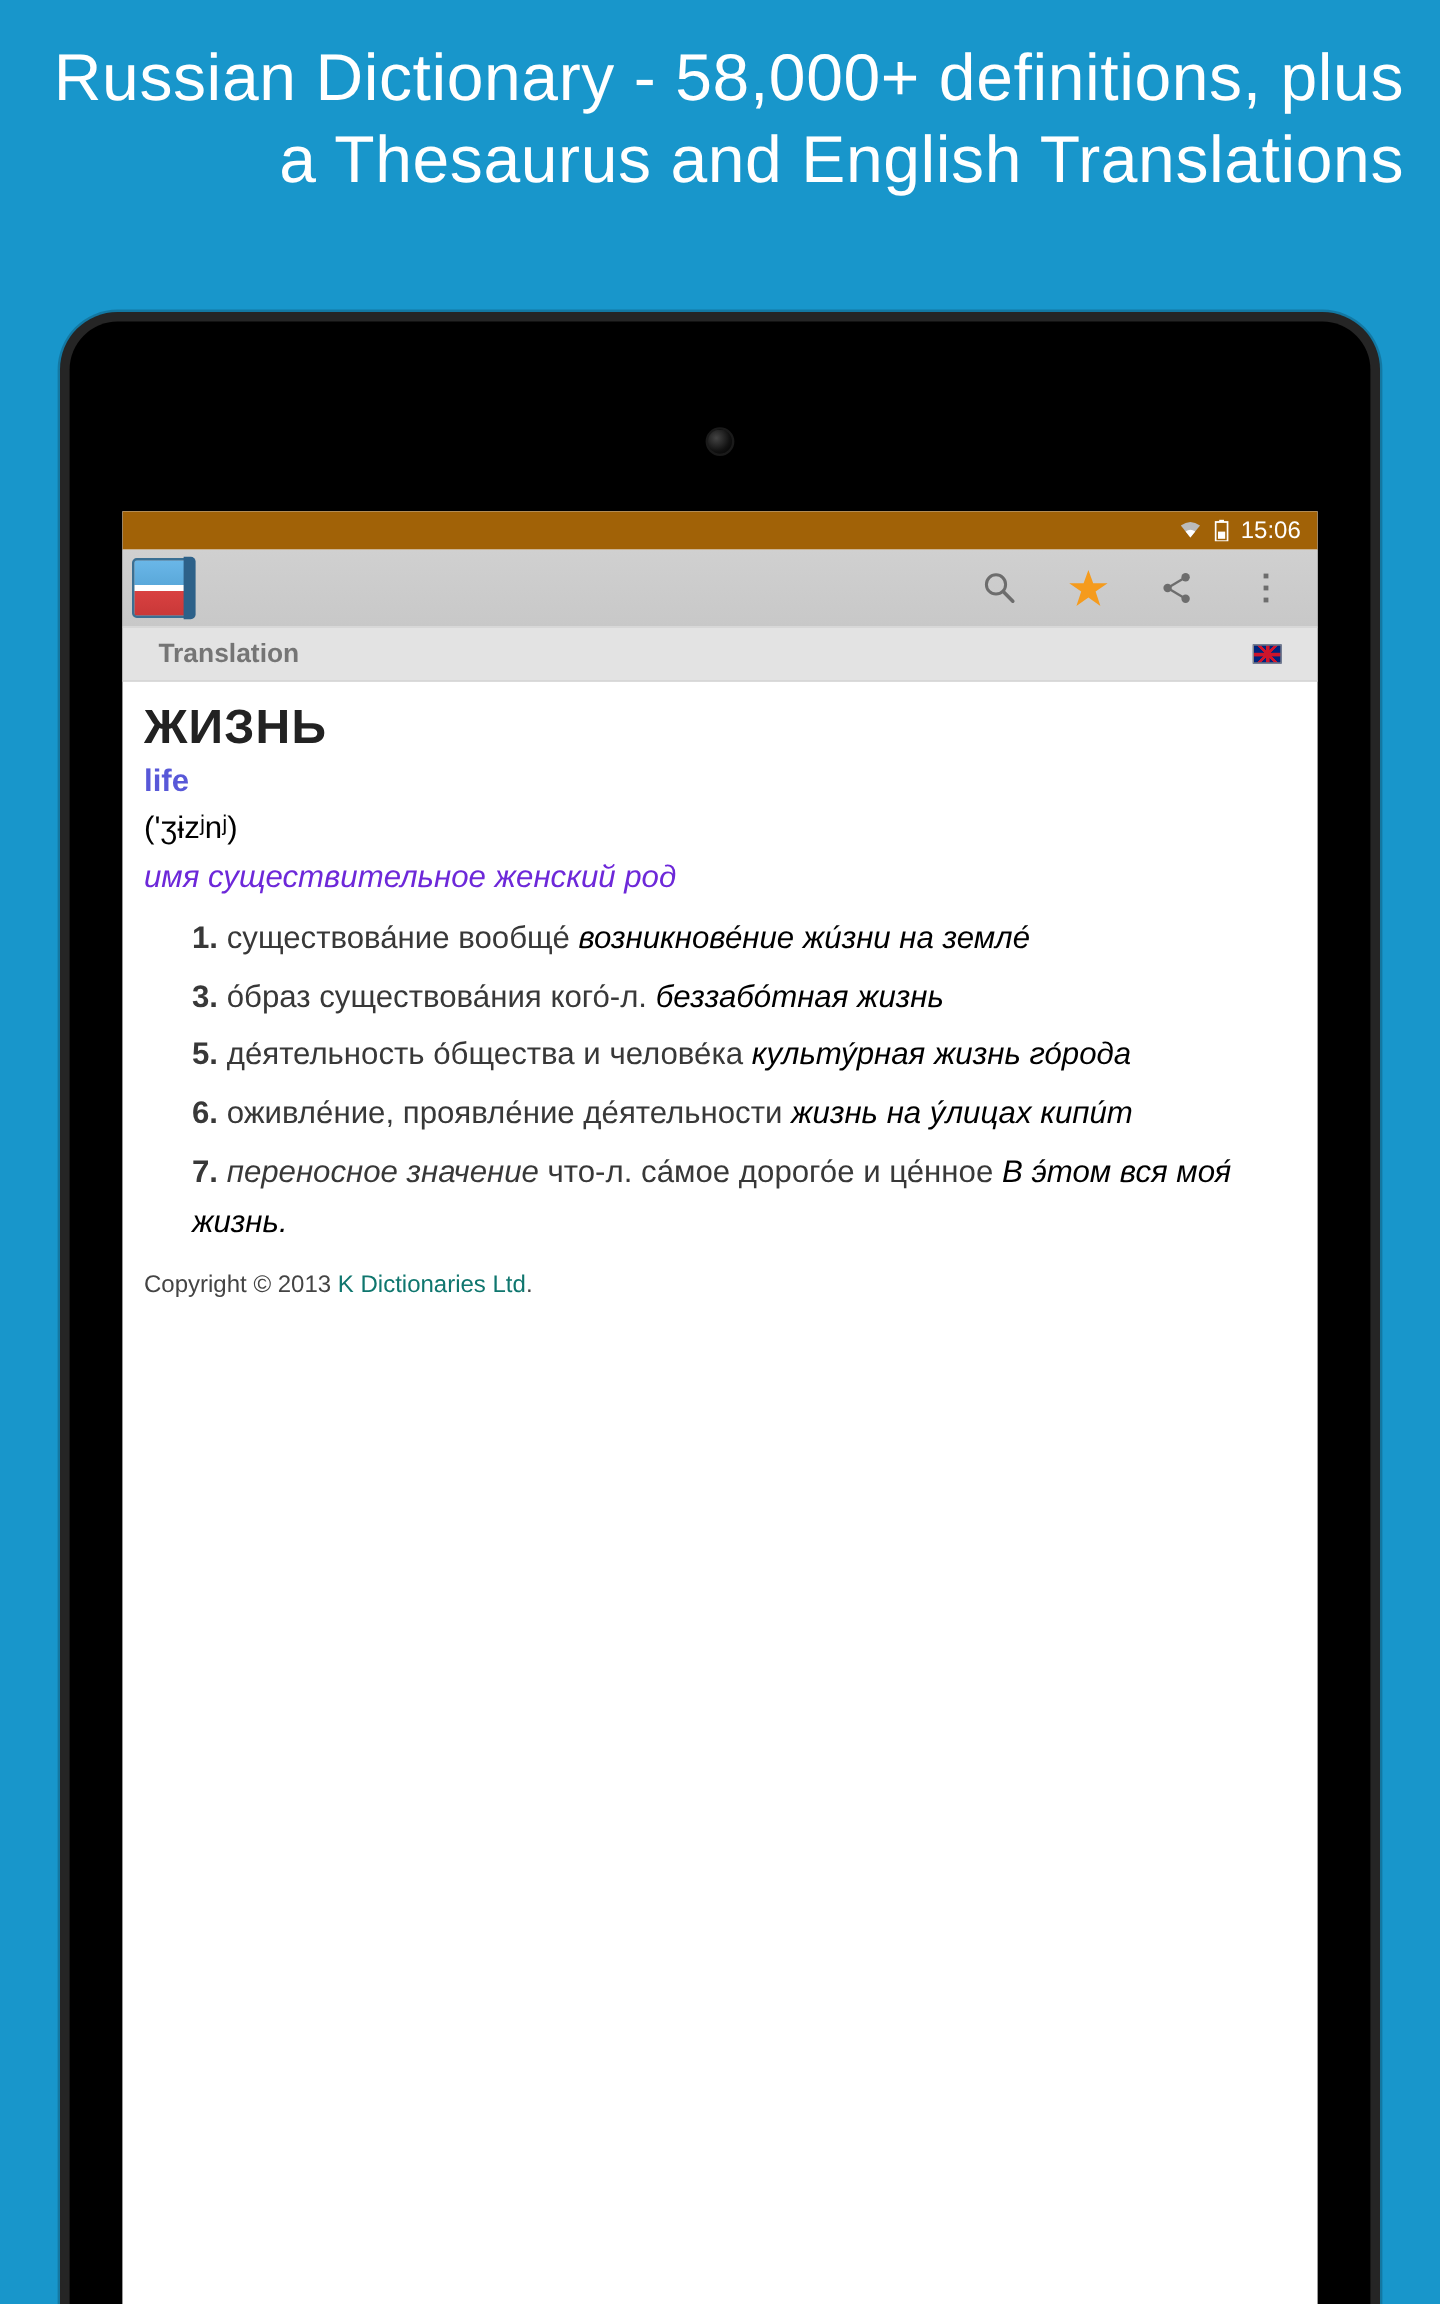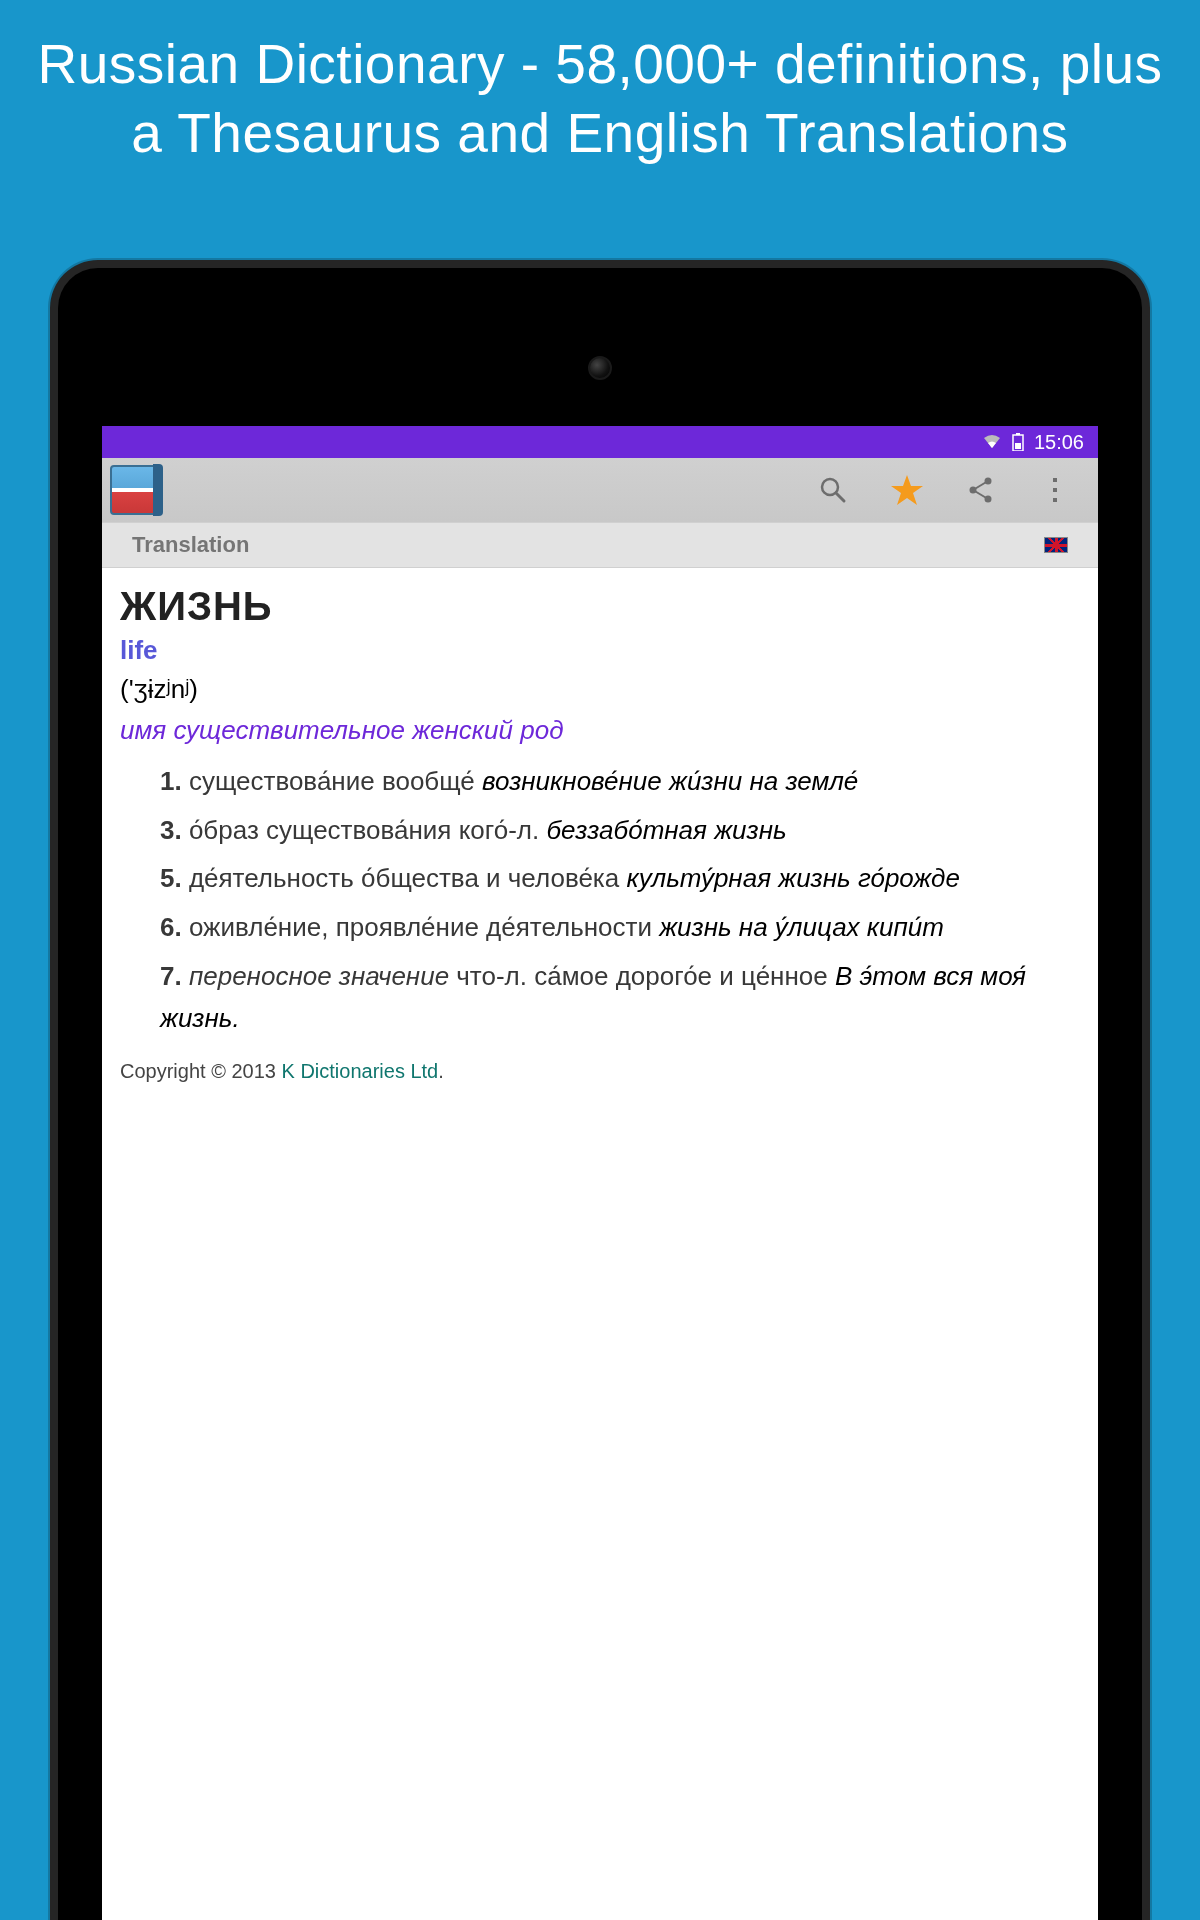--- a/index.html
+++ b/index.html
@@ -6,21 +6,21 @@
   body {
     width: 1200px;
     height: 1920px;
     background: #1896cb;
     font-family: Verdana, Arial, sans-serif;
     overflow: hidden;
   }
   .promo-title {
     color: #fff;
     font-size: 55px;
-    text-align: center;
+    text-align: right;
     padding: 30px 30px 24px 30px;
     line-height: 1.25;
     letter-spacing: 0.5px;
   }
   .device-frame {
     position: absolute;
     top: 260px;
     left: 50%;
     transform: translateX(-50%);
     width: 1100px;
@@ -53,21 +53,21 @@
     position: absolute;
     top: 158px;
     left: 44px;
     right: 44px;
     bottom: 0;
     background: #fff;
     overflow: hidden;
   }
   .status-bar {
     height: 32px;
-    background: #6d28d9;
+    background: #a16207;
     color: #fff;
     display: flex;
     justify-content: flex-end;
     align-items: center;
     gap: 10px;
     padding: 0 14px;
     font-size: 20px;
   }
   .wifi-icon, .battery-icon { display: inline-flex; }
   .app-toolbar {
@@ -243,21 +243,21 @@
       </div>
 
       <div class="content">
         <div class="headword">ЖИЗНЬ</div>
         <div class="translation-word">life</div>
         <div class="pronunciation">('ʒɨzʲnʲ)</div>
         <div class="pos">имя существительное женский род</div>
         <div class="definitions" id="definitions">
             <div class="def-item"><span class="def-num">1.</span> существова́ние вообще́ <span class="example">возникнове́ние жи́зни на земле́</span></div>
             <div class="def-item"><span class="def-num">3.</span> о́браз существова́ния кого́-л. <span class="example">беззабо́тная жизнь</span></div>
-            <div class="def-item"><span class="def-num">5.</span> де́ятельность о́бщества и челове́ка <span class="example">культу́рная жизнь го́рожде</span></div>
+            <div class="def-item"><span class="def-num">5.</span> де́ятельность о́бщества и челове́ка <span class="example">культу́рная жизнь го́рода</span></div>
             <div class="def-item"><span class="def-num">6.</span> оживле́ние, проявле́ние де́ятельности <span class="example">жизнь на у́лицах кипи́т</span></div>
             <div class="def-item"><span class="def-num">7.</span> <span class="def-italic">переносное значение </span>что-л. са́мое дорого́е и це́нное <span class="example">В э́том вся моя́ жизнь.</span></div>
           </div>
       </div>
 
       <div class="copyright">
         <span>Copyright © 2013 </span><span class="link">K Dictionaries Ltd</span><span>.</span>
       </div>
 
     </div>

